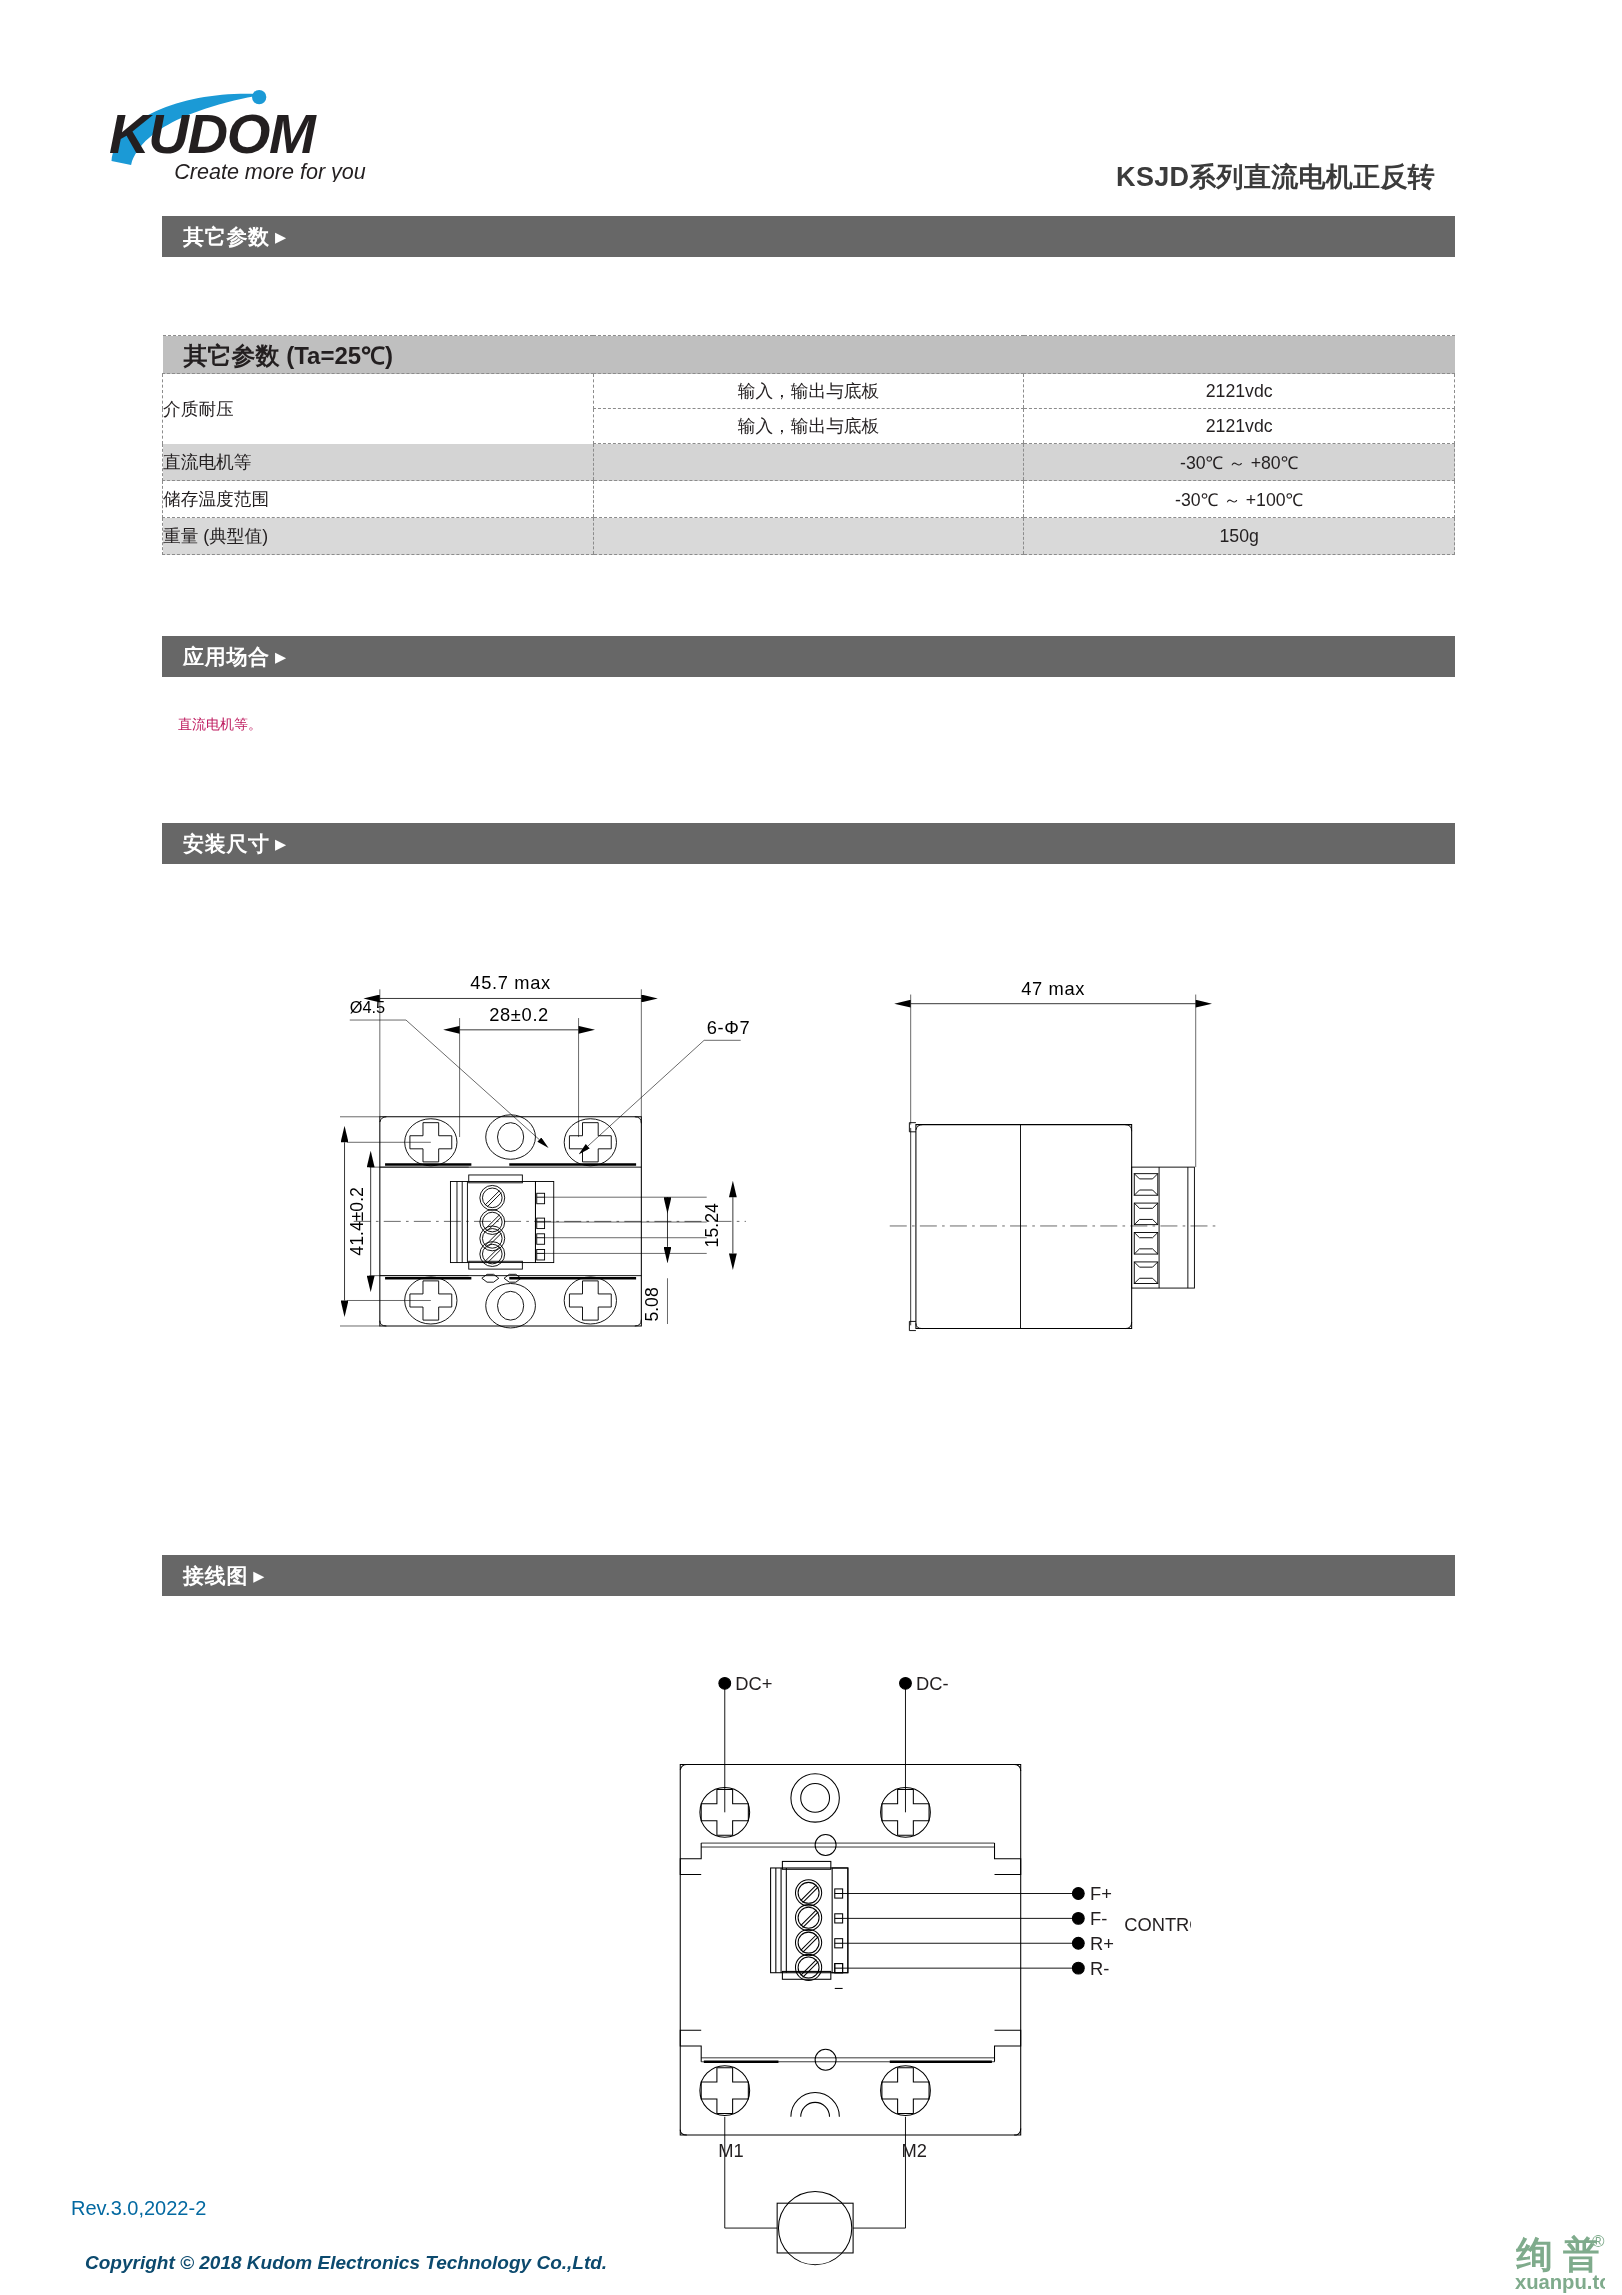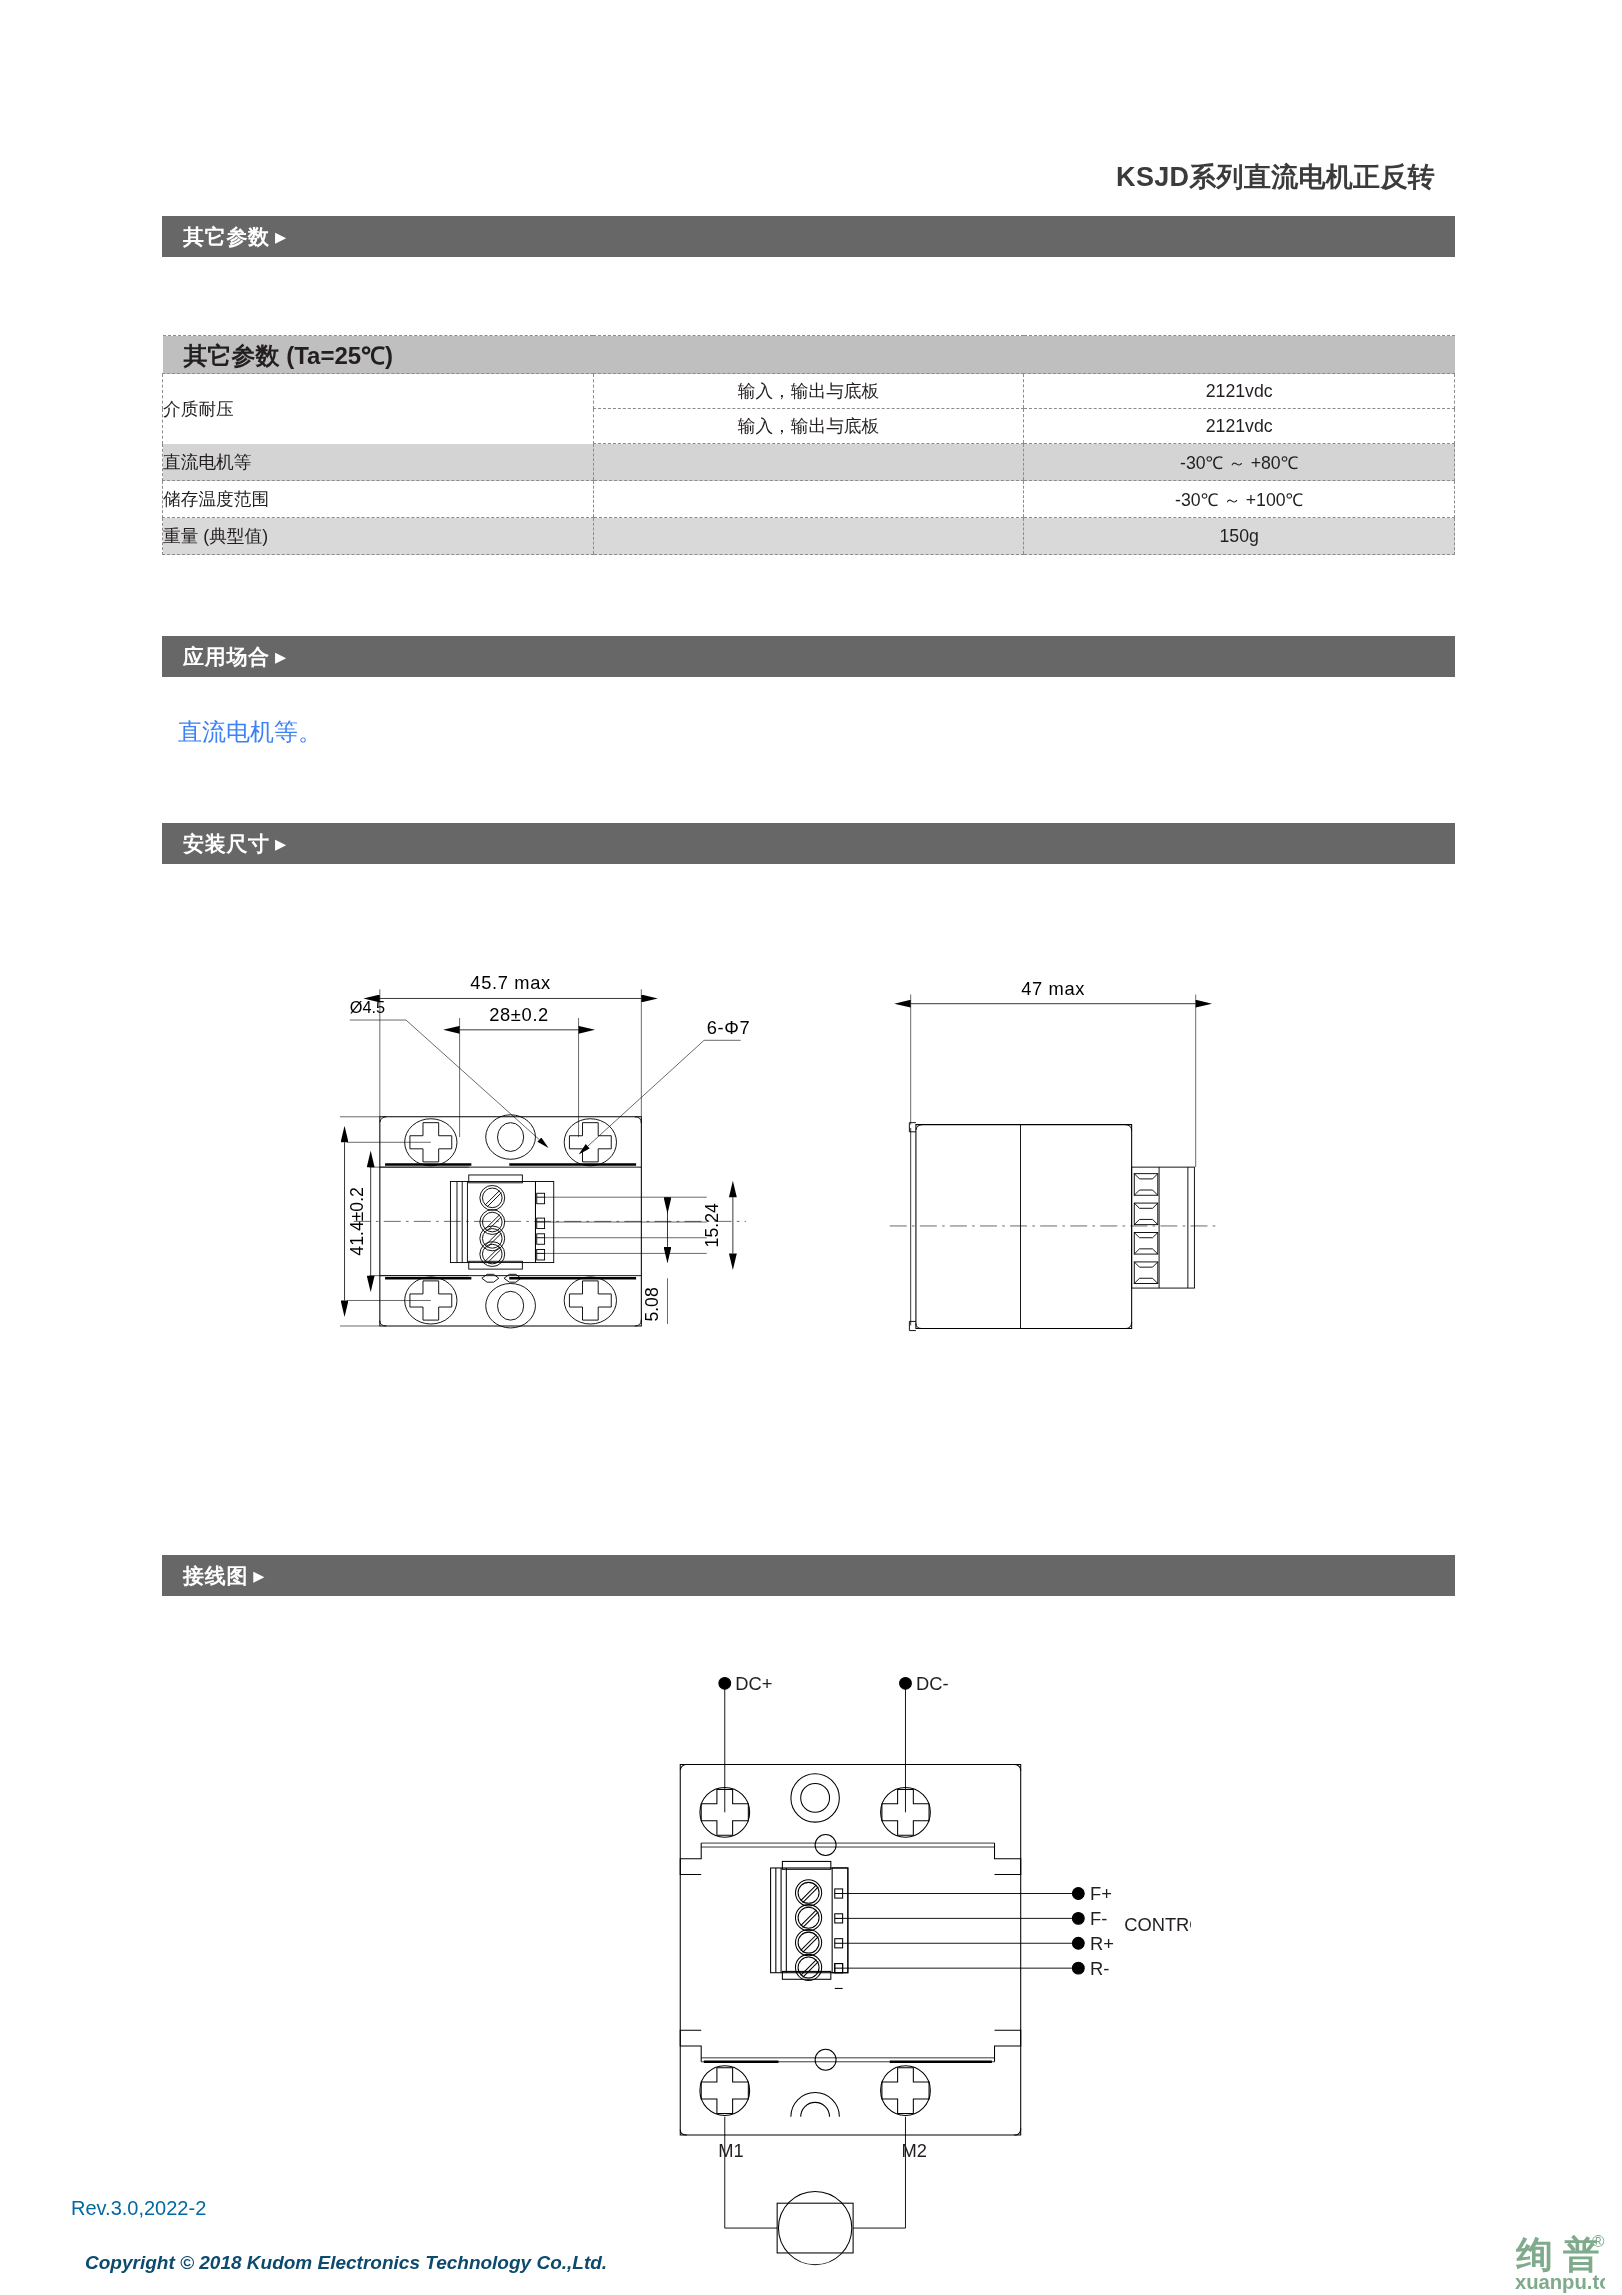--- a/index.html
+++ b/index.html
@@ -70,21 +70,21 @@
     border-left:0.7px dashed #8c8c8c;
     border-right:0.7px dashed #8c8c8c;
   }
   .dash-b { border-bottom:0.7px dashed #8c8c8c; }
   .rowh  { height:35px; }
   .rowh2 { height:37px; }
 
   
   .body-text {
     position:absolute; left:178px;
-    font-size:24px; color:#3b82f6;
+    font-size:14px; color:#be185d;
   }
 
   
   .draw { position:absolute;margin-top:16px; }
   .draw svg { display:block; }
 
   
   .rev {
     position:absolute; left:71px; top:2197px;
     font-size:20px; color:#0369a1;
@@ -94,20 +94,28 @@
     font-size:19px; font-weight:700; font-style:italic;
     color:#0c4a6e;
   }
   .watermark { position:absolute; left:1430px; top:2226px; }
 </style>
 </head>
 <body>
 
 <div class="page">
 
+  <div class="logo-wrap">
+    <svg class="logo-svg" width="340" height="98" viewBox="0 0 520 150">
+      <path d="M22 118 C 30 44, 150 8, 258 16 C 195 26, 70 56, 52 124 Z" fill="#1b9ad6"></path>
+      <circle cx="248" cy="20" r="11" fill="#1b9ad6"></circle>
+      <text x="18" y="105" font-family="Liberation Sans, sans-serif" font-size="86" font-weight="700" font-style="italic" fill="#231f20" letter-spacing="-2">KUDOM</text>
+      <text x="118" y="145" font-family="Liberation Sans, sans-serif" font-size="33" font-style="italic" fill="#231f20">Create more for you</text>
+    </svg>
+  </div>
   <div class="doc-title">KSJD系列直流电机正反转</div>
 
   <div class="bar" style="top:216px;">
     <span class="bar-label">其它参数</span>
     <span class="bar-caret">▶</span>
   </div>
 
   <table class="spec-table" style="top:335px;">
     <tbody>
         <tr class="hdr-row">

